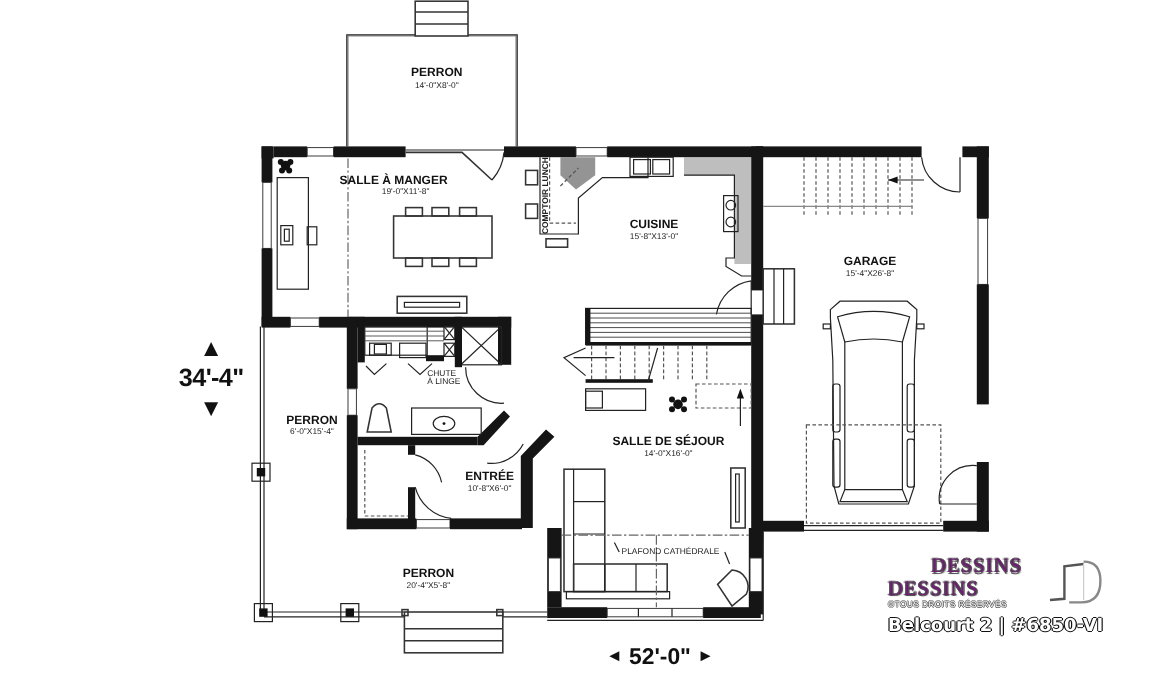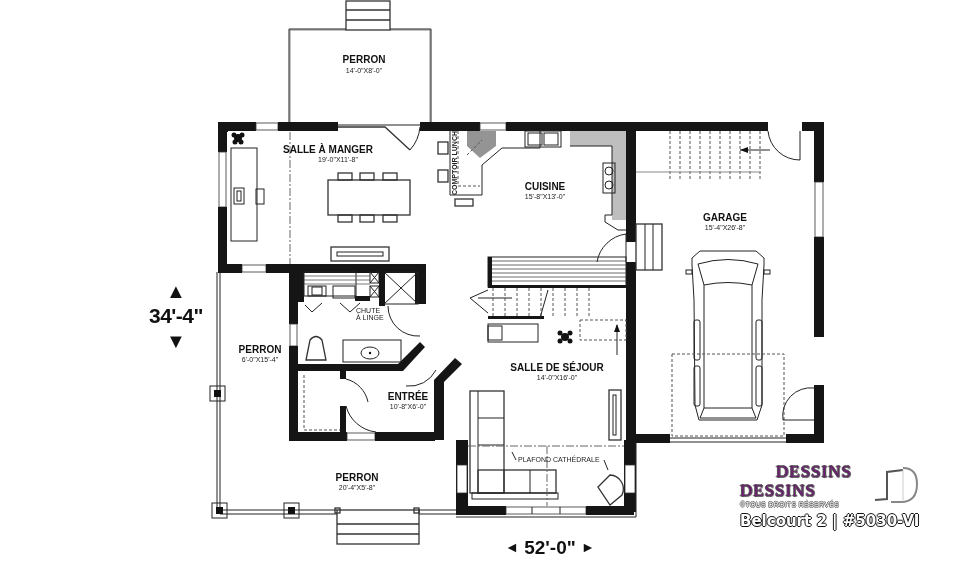--- a/index.html
+++ b/index.html
@@ -387,19 +387,19 @@
 <div class="overall dim-horiz">
   <span class="arrow">◄</span>
   <span>52'-0"</span>
   <span class="arrow">►</span>
 </div>
 
 <div class="brand">
   <div class="l1">DESSINS</div>
   <div class="l2">DESSINS</div>
   <div class="rights">©TOUS DROITS RÉSERVÉS</div>
-  <div class="model">Belcourt 2 | #5030-VI</div>
+  <div class="model">Belcourt 2 | #6850-VI</div>
 </div>
 <svg class="brand-logo" viewBox="0 0 48 42">
   <path d="M2 38 L14 37 L14 10 L30 8" fill="none" stroke="#555" stroke-width="2"></path>
   <path d="M30 6 Q44 6 44 22 Q44 40 28 40 L18 40" fill="none" stroke="#888" stroke-width="2"></path>
   <line x1="30" y1="8" x2="30" y2="38" stroke="#ccc" stroke-width="1"></line>
 </svg>
 
 </body></html>

